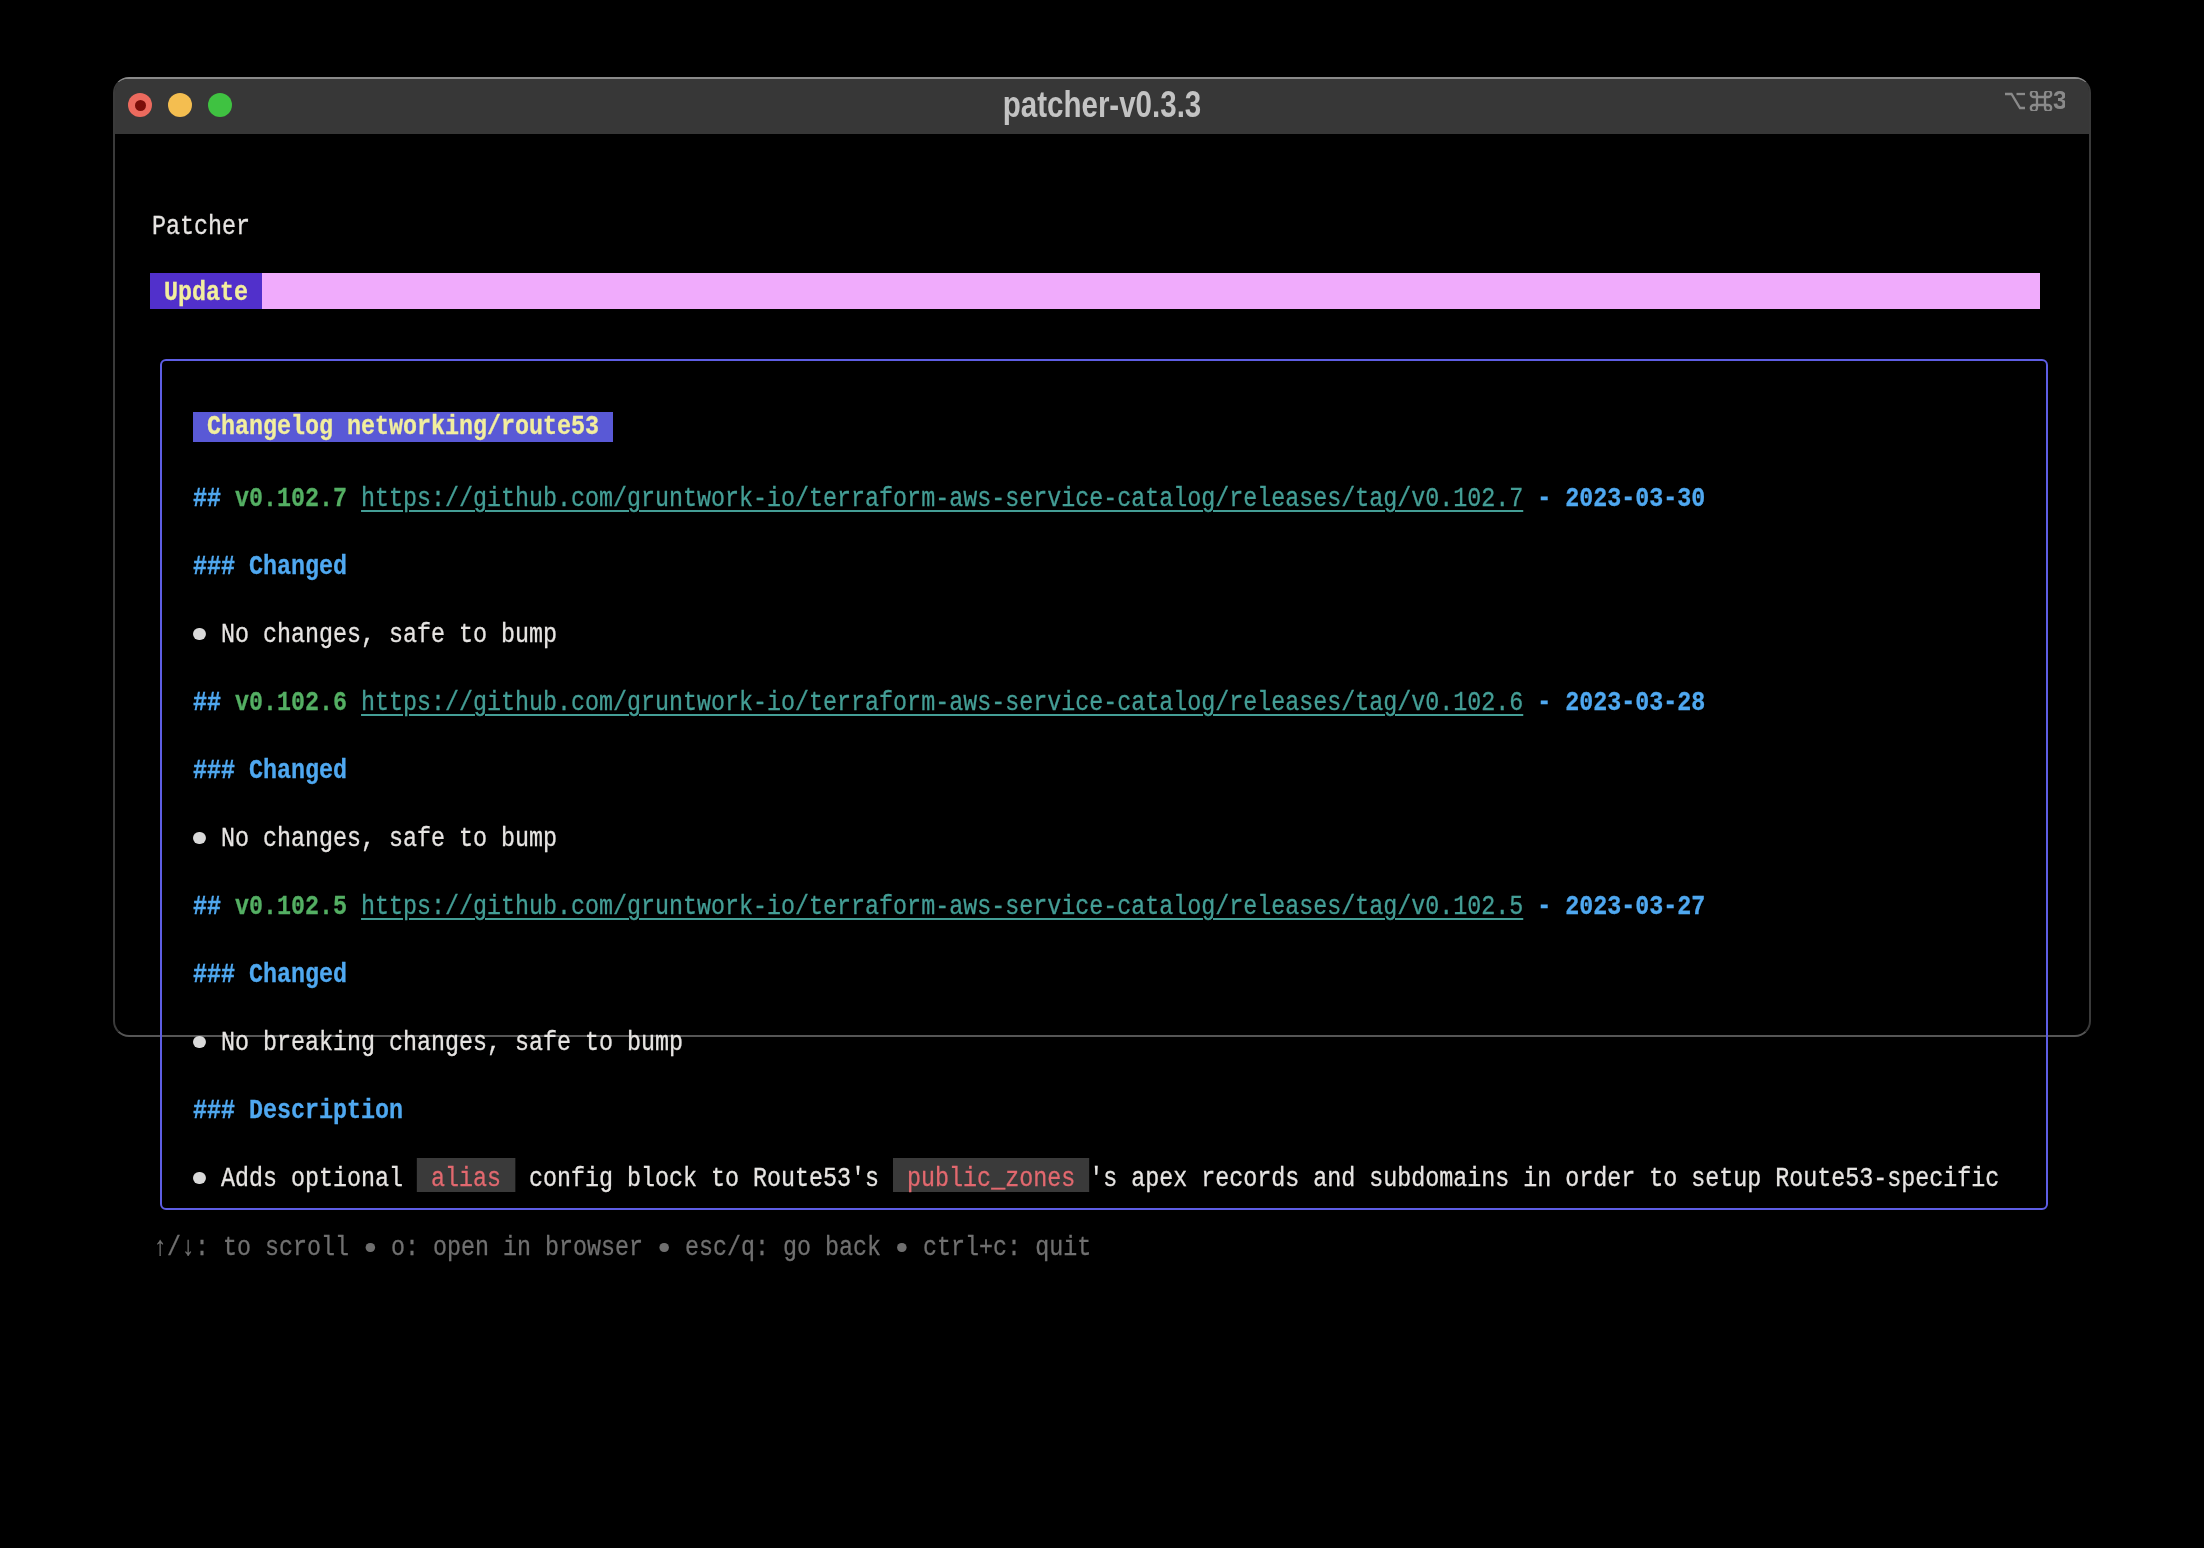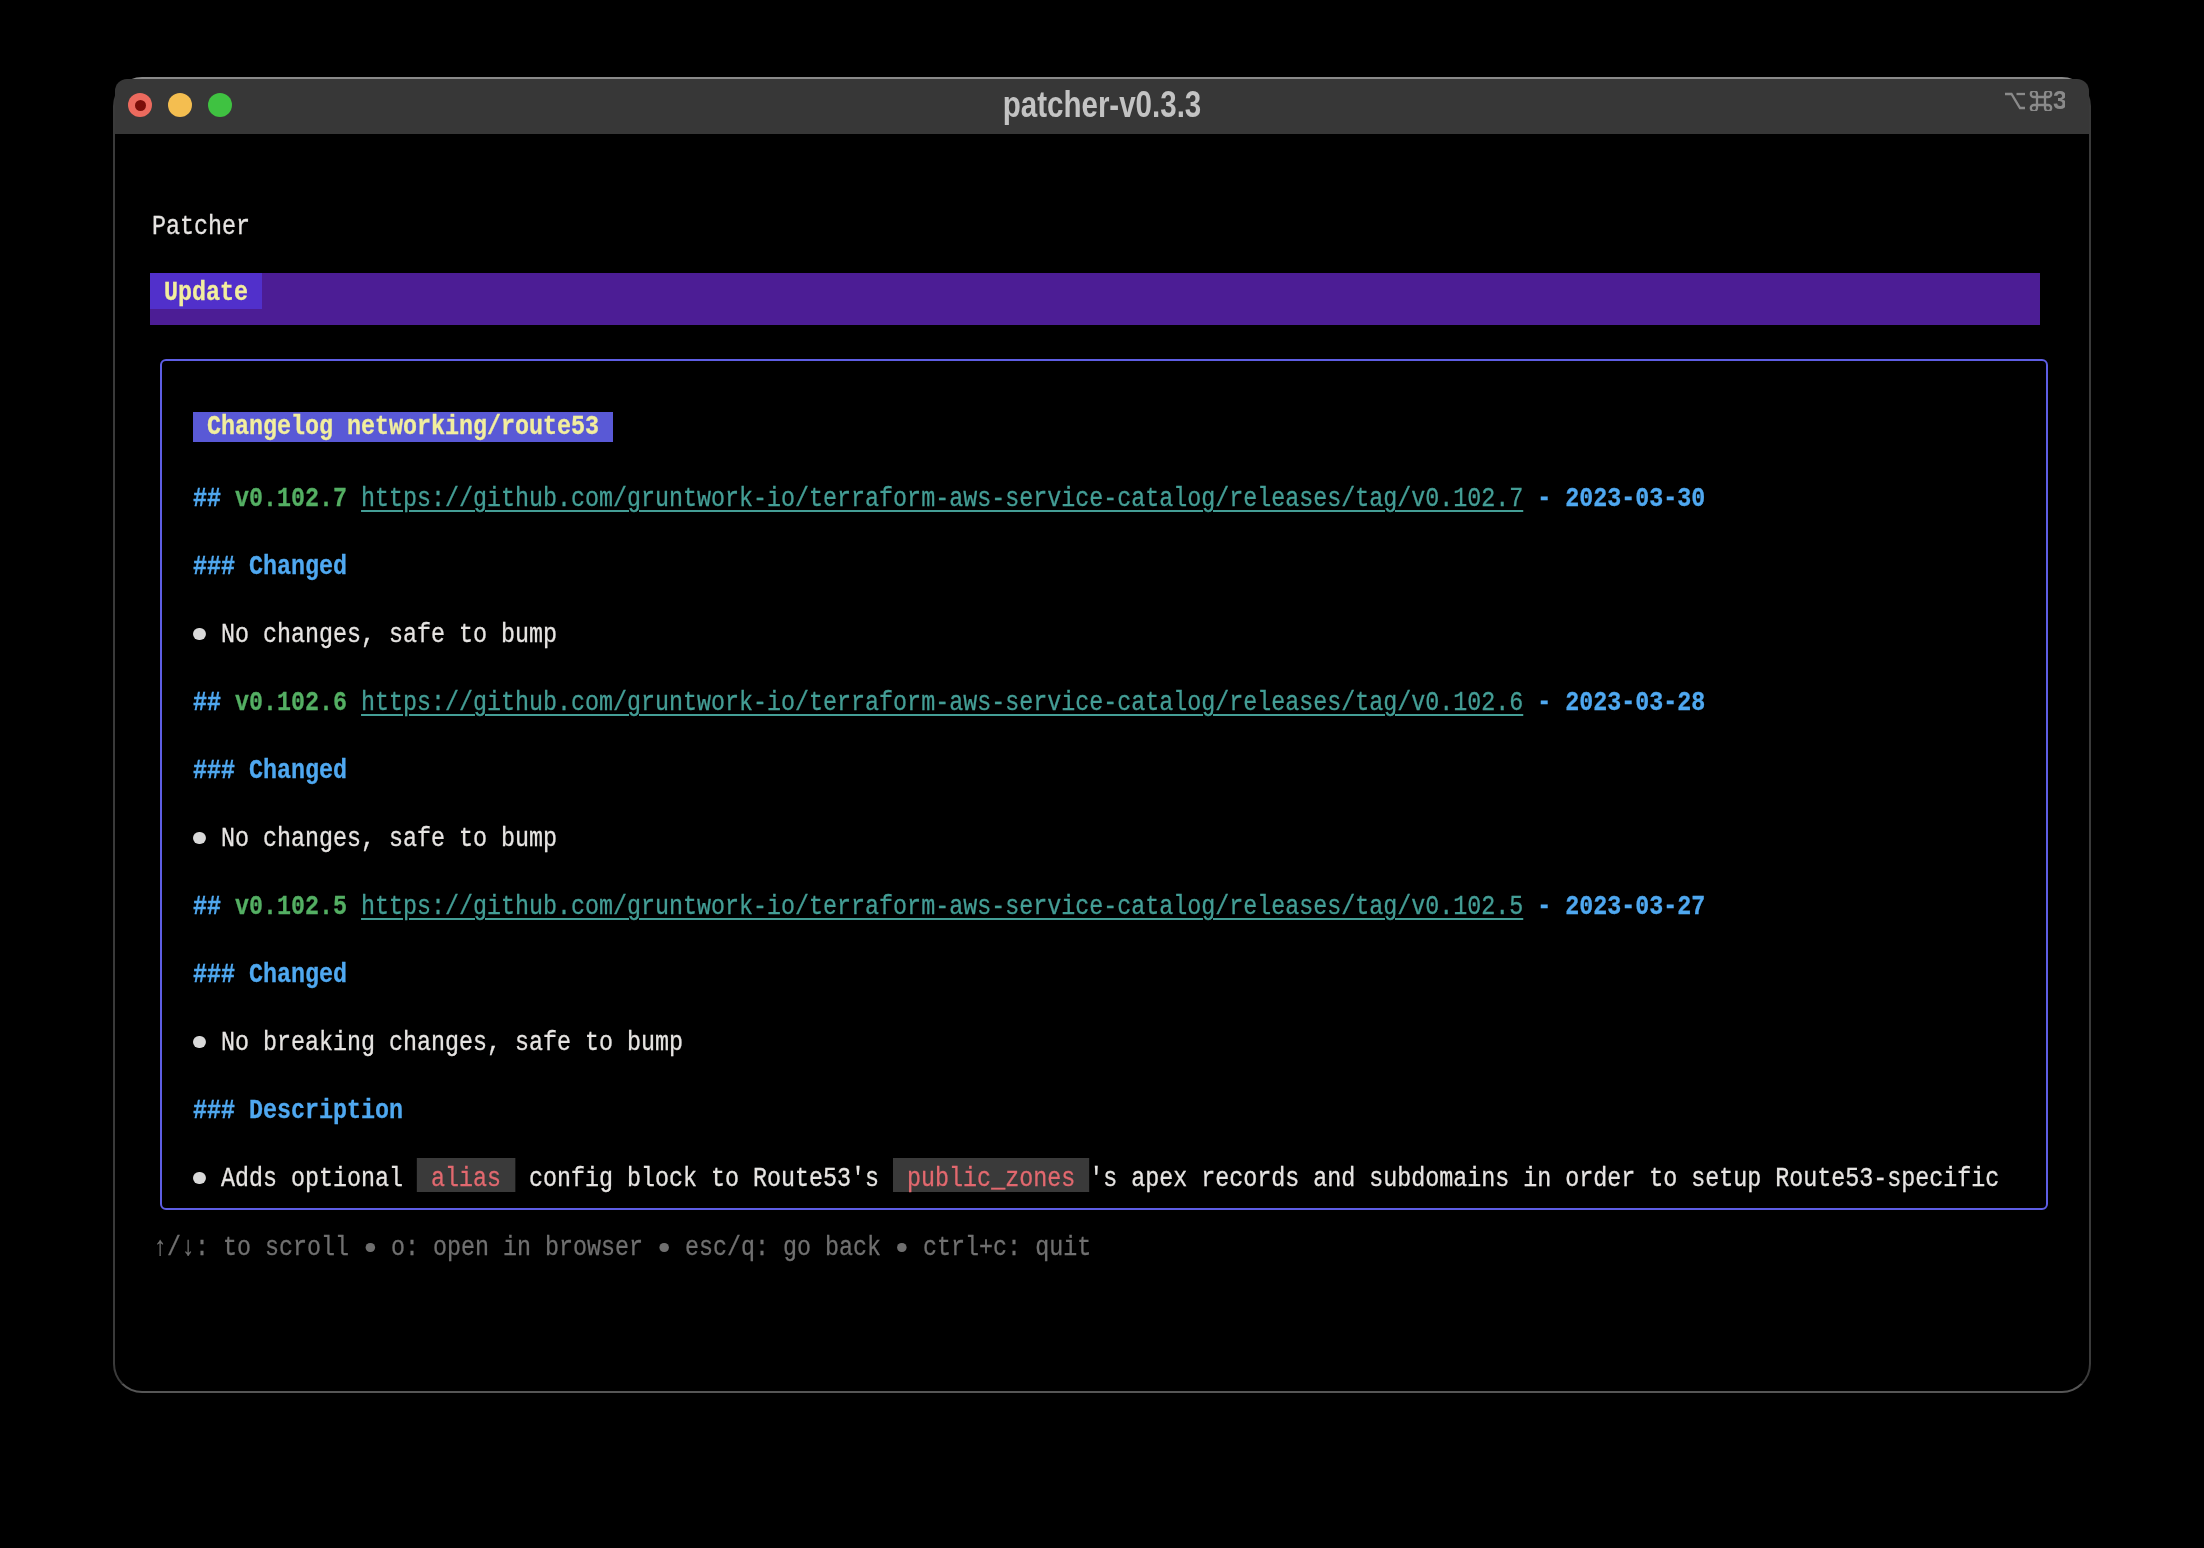--- a/index.html
+++ b/index.html
@@ -1,17 +1,17 @@
 <!DOCTYPE html>
 <html><head>
 <meta charset="utf-8">
 <style>
 html,body{margin:0;padding:0;background:#000;width:2204px;height:1548px;overflow:hidden}
 .mono{font-family:"Liberation Mono",monospace;font-size:27px;line-height:34px;white-space:pre;position:absolute;height:34px;color:#E6E4E2;transform:scaleX(0.8642);transform-origin:0 0;will-change:opacity;-webkit-text-stroke:0.3px}
-.win{position:absolute;left:113px;top:77px;width:1978px;height:1316px;border:2px solid #3a3a3a;border-top-color:#8a8a8a;border-bottom-color:#565656;border-radius:29px;background:#000;box-sizing:border-box}
+.win{position:absolute;left:113px;top:77px;width:1978px;height:960px;border:2px solid #3a3a3a;border-top-color:#8a8a8a;border-bottom-color:#565656;border-radius:16px;background:#000;box-sizing:border-box}
 .tbar{position:absolute;left:0;top:0;width:100%;height:55px;background:#373737;border-radius:12px 12px 0 0}
 .light{position:absolute;top:14px;width:24px;height:24px;border-radius:50%}
 .title{position:absolute;left:0;top:0;width:100%;height:55px;text-align:center;line-height:51px;font-family:"Liberation Sans",sans-serif;font-weight:bold;font-size:36px;color:#c3c3c3;transform:scaleX(0.82);transform-origin:50% 0;will-change:opacity}
 .blue{color:#4FA8F0}
 .green{color:#54AF63}
 .teal{color:#449E96;text-decoration:underline;font-weight:normal;text-underline-offset:4px;text-decoration-thickness:2px}
 .chip{background:#3A3A3A;color:#E2696F;display:inline-block;position:relative;top:-4px;height:34px}
 .chip i{font-style:normal;position:relative;top:4px}
 .box{position:absolute;left:160px;top:359px;width:1888px;height:851px;border:2px solid #5E5EE4;border-radius:6px;box-sizing:border-box}
 .sdot{display:inline-block;width:11px;height:9.5px;border-radius:50%;background:#6f6f6f;margin:0 2.6px;vertical-align:2.6px}
@@ -34,21 +34,21 @@
         <path d="M34 6 V2.9 A3.1 3.1 0 1 0 30.9 6 Z"></path>
         <path d="M42 6 V2.9 A3.1 3.1 0 1 1 45.1 6 Z"></path>
         <path d="M34 14 V17.1 A3.1 3.1 0 1 1 30.9 14 Z"></path>
         <path d="M42 14 V17.1 A3.1 3.1 0 1 0 45.1 14 Z"></path>
       </g>
       <text x="50" y="18" font-family="Liberation Sans" font-weight="bold" font-size="25" fill="#8A8A8A">3</text>
     </svg>
   </div>
 </div>
 <div class="mono" style="left:152px;top:210px">Patcher</div>
-<div style="position:absolute;left:150px;top:273px;width:1890px;height:52px;background:#4c1d95">
+<div style="position:absolute;left:150px;top:273px;width:1890px;height:36px;background:#f0abfc">
   <div class="mono" style="left:0;top:0;width:130px;height:36px;line-height:40px;background:#5130CB;color:#F2EE9E;font-weight:bold"> Update</div>
 </div>
 <div class="box"></div>
 <div class="mono" style="left:192.5px;top:411px;height:32px;line-height:32px"><span style="background:#5959D6;color:#F2EE9E;font-weight:bold"> Changelog networking/route53 </span></div>
 <div class="mono" style="left:193px;top:482px;font-weight:bold"><span class="blue">##</span> <span class="green">v0.102.7</span> <span class="teal">https://github.com/gruntwork-io/terraform-aws-service-catalog/releases/tag/v0.102.7</span> <span class="blue">- 2023-03-30</span></div>
 <div class="mono" style="left:193px;top:550px;font-weight:bold"><span class="blue">### Changed</span></div>
 <div class="mono" style="left:193px;top:618px"><span class="blt"></span>No changes, safe to bump</div>
 <div class="mono" style="left:193px;top:686px;font-weight:bold"><span class="blue">##</span> <span class="green">v0.102.6</span> <span class="teal">https://github.com/gruntwork-io/terraform-aws-service-catalog/releases/tag/v0.102.6</span> <span class="blue">- 2023-03-28</span></div>
 <div class="mono" style="left:193px;top:754px;font-weight:bold"><span class="blue">### Changed</span></div>
 <div class="mono" style="left:193px;top:822px"><span class="blt"></span>No changes, safe to bump</div>

